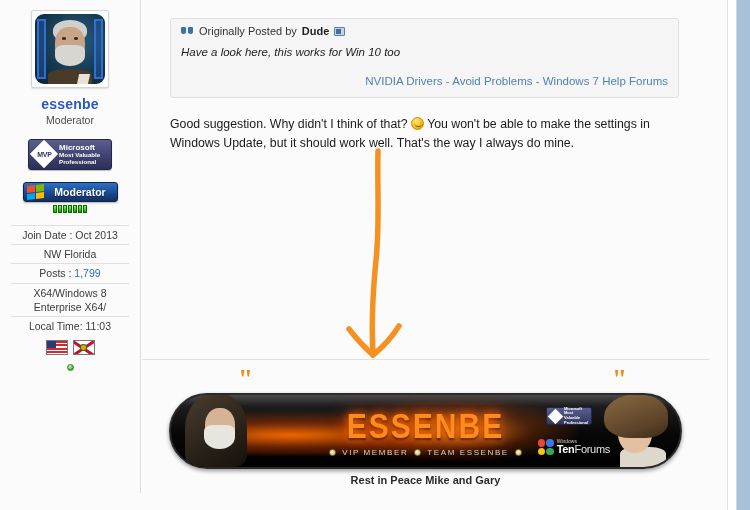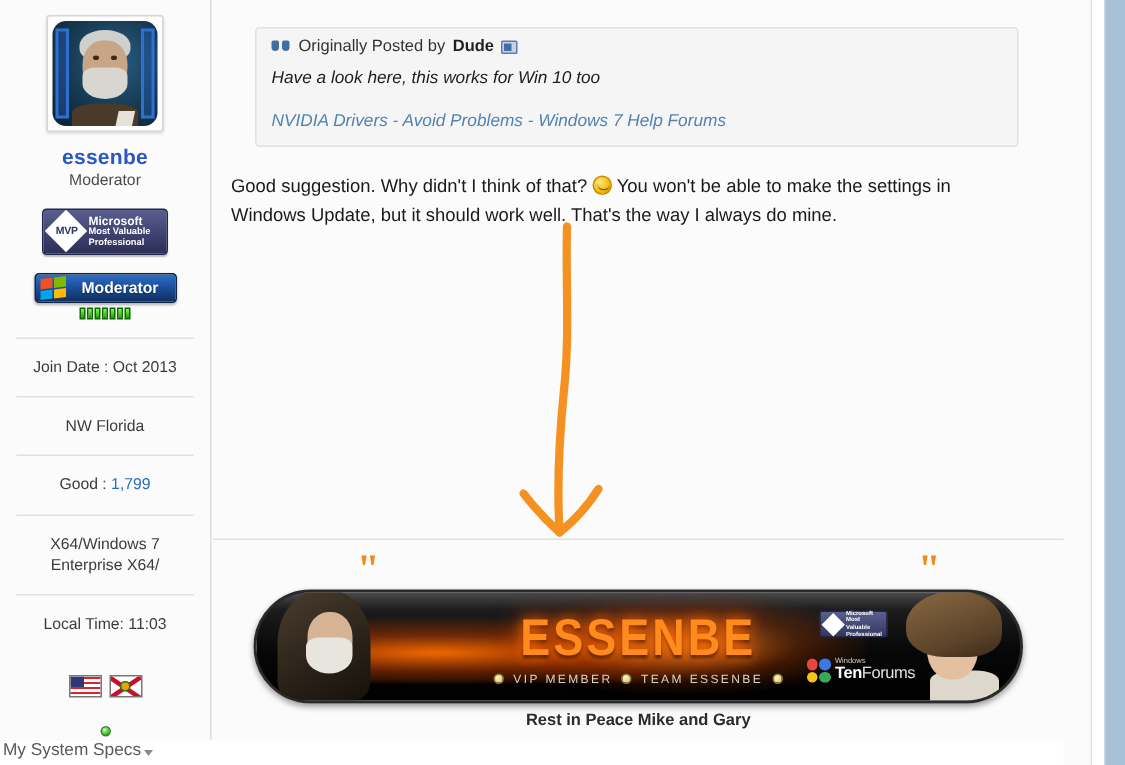--- a/index.html
+++ b/index.html
@@ -153,21 +153,21 @@
     background: linear-gradient(180deg,#7bff4d,#18a000);
     border: 1px solid #0c6b00;
   }
 
   
   .stats {
     width: 118px; margin: 12px auto 0;
     font-size: 10.5px; color: #3b3b3b;
   }
   .stats .row {
-    padding: 12px 0;
+    padding: 2px 0;
     border-top: 1px solid #e0e0e0;
     line-height: 1.35;
   }
   .stats .row:first-child { border-top: 1px solid #e0e0e0; }
   .stats .row.noline { border-top: none; }
   .stats a { color: #2a6fb8; text-decoration: none; }
 
   .flags { margin-top: 3px; display: flex; justify-content: center; gap: 5px; }
   .flag { width: 22px; height: 15px; border: 1px solid #777; position: relative; overflow: hidden; }
   
@@ -239,26 +239,26 @@
   .viewpost-icon::after {
     content:""; position:absolute; left:1px; top:1px;
     width:5px; height:5px; background:#3f6fa5;
   }
   .quote-body {
     font-size: 11.5px; font-style: italic; color: #1d1d1d;
     line-height: 1.5;
   }
   .quote-link {
     display: block; margin-top: 14px;
-    font-size: 11.5px; font-style: italic;
-    color: #5282b0; text-decoration: none;
+    font-size: 11.5px; 
+    color: #5282b0; text-decoration: none; text-align: right;
   }
 
   .post-body {
-    margin: 17px 22px 0 12px;
+    margin: 17px 22px 0 28px;
     font-size: 12.3px; color: #1a1a1a;
     line-height: 1.52;
   }
   .emoji {
     display: inline-block;
     width: 13px; height: 13px;
     border-radius: 50%;
     background: radial-gradient(circle at 35% 30%, #ffe680, #f2b705 65%, #d89200);
     border: 1px solid #c98e00;
     vertical-align: -2px;
@@ -495,24 +495,24 @@
         <i></i>
         <i></i>
         <i></i>
         <i></i>
     </div>
 
     <div class="stats">
       <div class="row">Join Date : Oct 2013</div>
       <div class="row">NW Florida</div>
       <div class="row">
-        <span>Good : </span><a href="#">1,799</a>
+        <span>Posts : </span><a href="#">1,799</a>
       </div>
       <div class="row">
-        <div>X64/Windows 7</div>
+        <div>X64/Windows 8</div>
         <div>Enterprise X64/</div>
       </div>
       <div class="row">Local Time: 11:03</div>
       <div class="row noline">
         <div class="flags">
           <div class="flag flag-us"></div>
           <div class="flag flag-fl">
               <i></i>
             </div>
         </div>
@@ -602,22 +602,16 @@
         <div class="face"></div>
         <div class="hair"></div>
       </div>
     </div>
 
     <div class="sig-credit">
       <div>Rest in Peace Mike and Gary</div>
     </div>
   </div>
 
-  <div id="footer">
-    <div class="sysspecs">
-      <span>My System Specs</span>
-      <span class="caret-down"></span>
-    </div>
-  </div>
 
   <div class="edge-gap"></div>
   <div class="edge-blue"></div>
 </div>
 
 </body></html>

